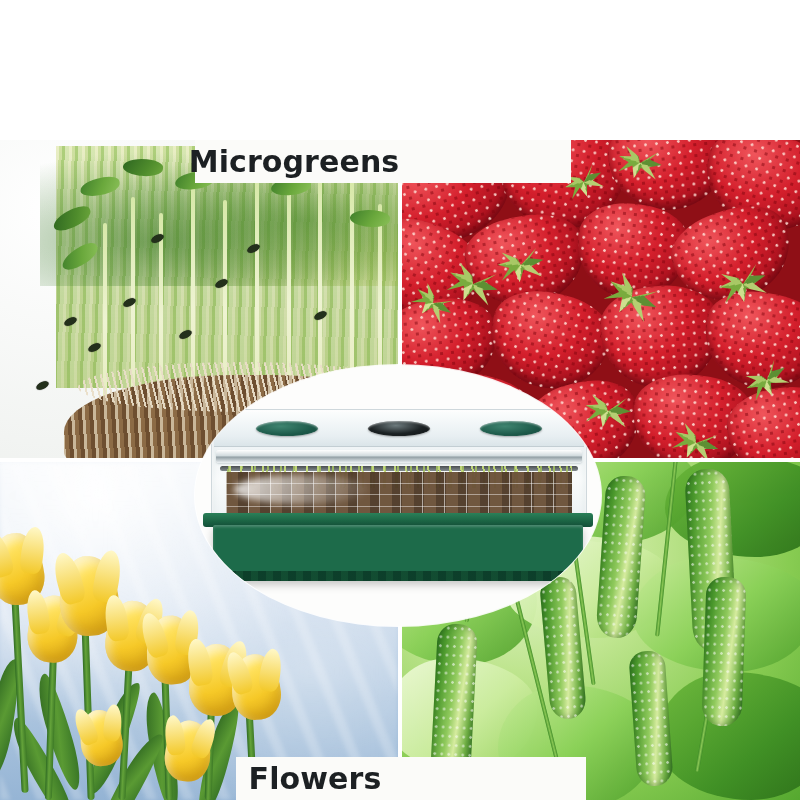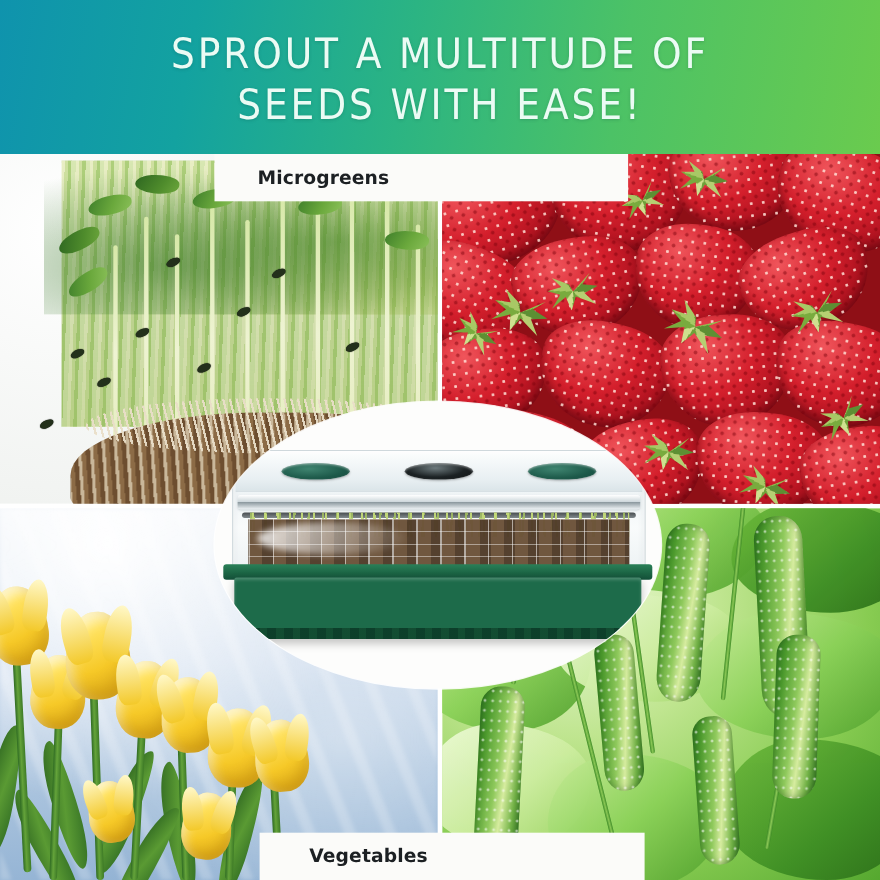--- a/index.html
+++ b/index.html
@@ -241,35 +241,31 @@
   }
 
   
   .label-band{
     position:absolute;background:#fbfbf9;display:flex;align-items:center;
   }
   .label-top{left:195px;top:140px;width:376px;height:43px;}
   .label-bottom{left:236px;top:757px;width:350px;height:43px;}
   .label-cell{height:100%;display:flex;align-items:center;justify-content:center;}
   .label-txt{
-    color:#1c2023;font-size:17px;font-weight:700;letter-spacing:.1px;
+    color:#1c2023;font-size:30px;font-weight:700;letter-spacing:.1px;
     font-family:"DejaVu Sans","Liberation Sans",sans-serif;
     white-space:nowrap;
   }
   .band-gap{width:6px;height:100%;background:transparent;}
 </style>
 </head>
 <body>
 
 <div id="stage">
 
-  <div class="banner">
-    <div class="banner-title">SPROUT A MULTITUDE OF
-SEEDS WITH EASE!</div>
-  </div>
 
   <div class="quad q-tl">
     <div class="photo">
       <div class="mg-bg"></div>
       <div class="mg-mass"></div>
       <div class="mg-canopy"></div>
 
       <div class="stem" style="left:26%;bottom:18%;height:56%;"></div>
       <div class="stem" style="left:33%;bottom:18%;height:64%;"></div>
       <div class="stem" style="left:40%;bottom:17%;height:60%;"></div>
@@ -422,19 +418,19 @@
   </div>
 
   <div class="label-band label-top">
     <div class="label-cell" style="width:198px;">
       <span class="label-txt">Microgreens</span>
     </div>
     <div class="band-gap"></div>
   </div>
 
   <div class="label-band label-bottom">
+    <div class="label-cell" style="width:158px;">
+      <span class="label-txt">Flowers</span>
+    </div>
     <div class="band-gap"></div>
-    <div class="label-cell" style="width:186px;">
-      <span class="label-txt">Vegetables</span>
-    </div>
   </div>
 
 </div>
 
 </body></html>

